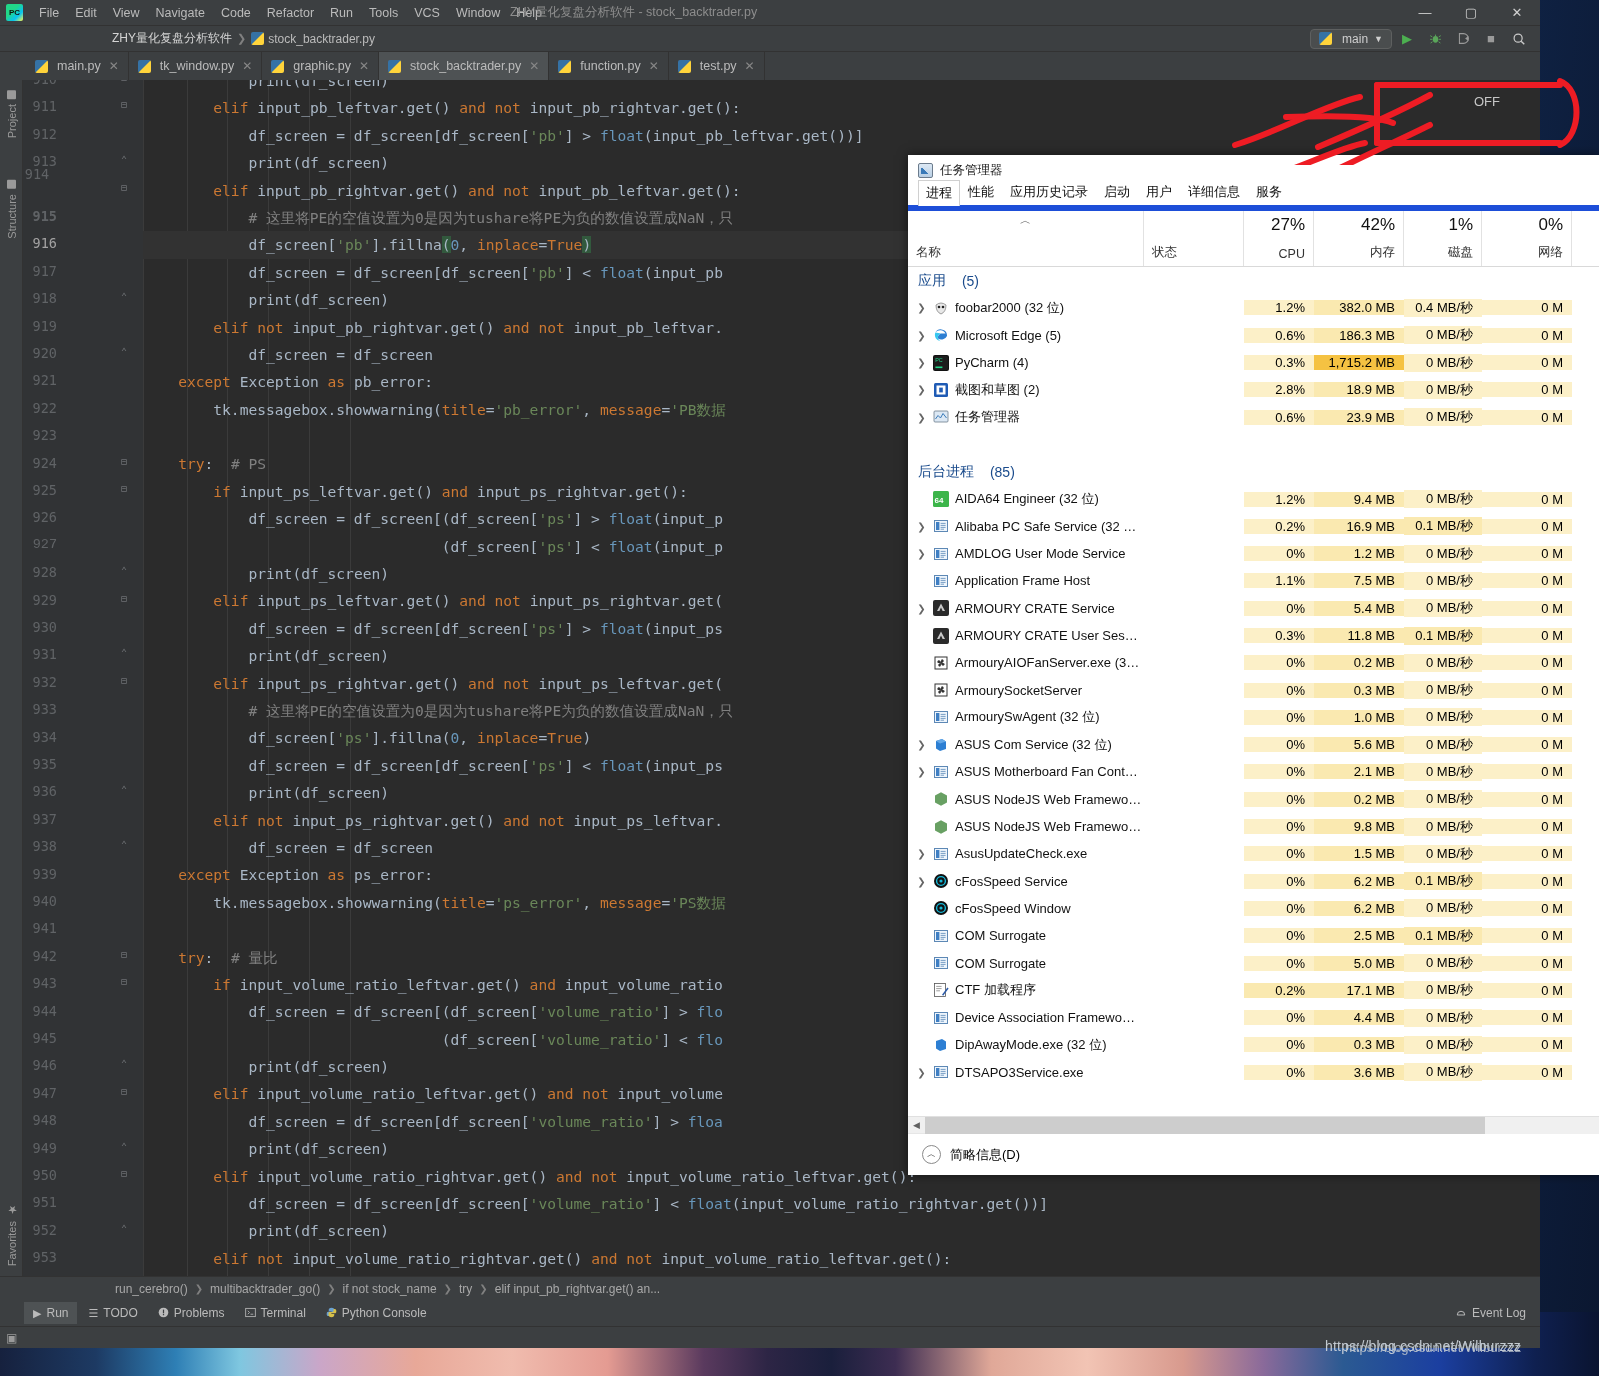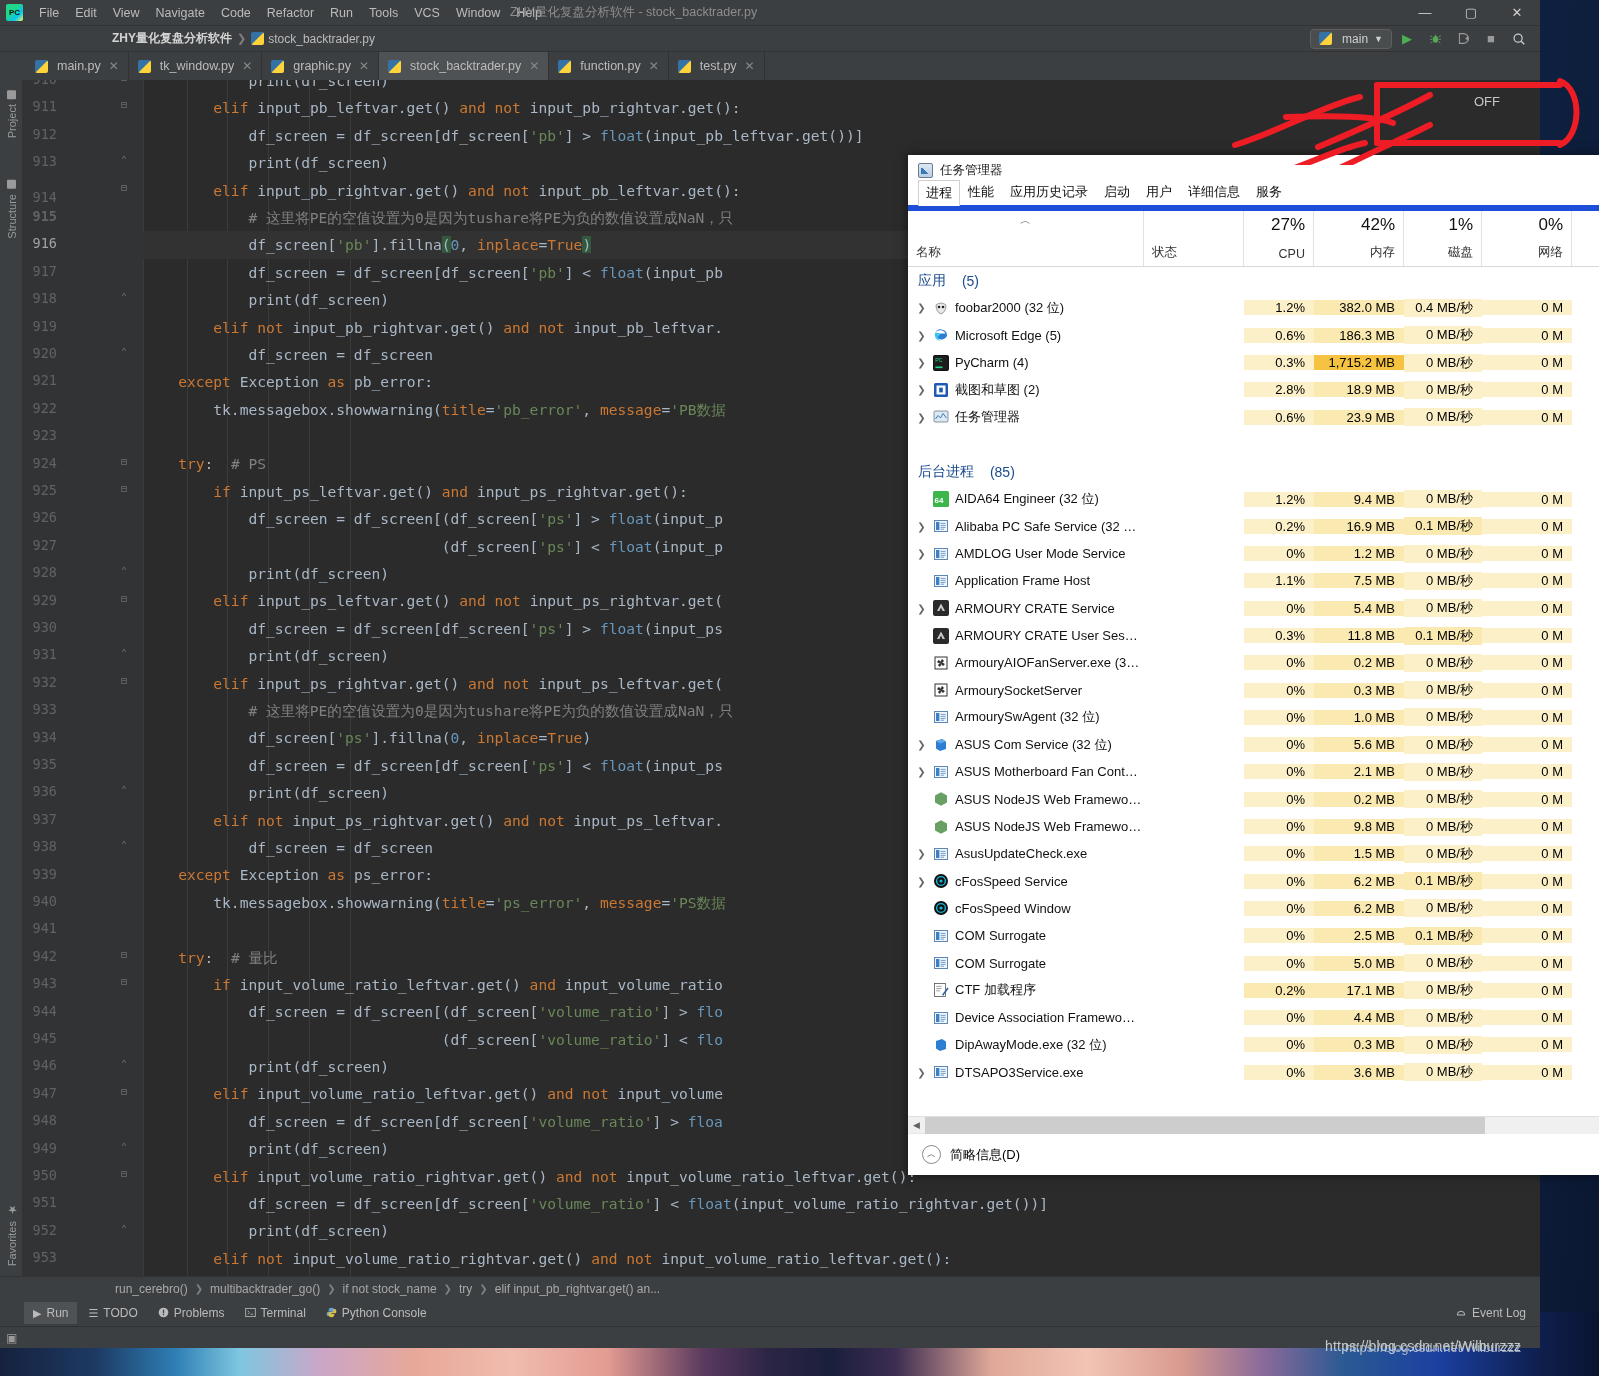--- a/index.html
+++ b/index.html
@@ -61,21 +61,21 @@
     font-size:13px; color:#d0d0d0;
   }
 
   
   #navbar {
     height:26px; background:#3c3f41; display:flex; align-items:center;
     padding-left:112px; flex:0 0 26px; border-bottom:1px solid #323232;
     position:relative;
   }
   .crumb { font-size:12px; color:#bbbbbb; display:flex; align-items:center; }
-  .crumb.bold { font-weight:bold; color:#d4d4d4; }
+  .crumb.bold { font-weight:normal; color:#d4d4d4; }
   .crumb-sep { margin:0 5px; color:#808080; font-size:11px;}
   .py-ico {
     width:13px;height:13px;margin-right:4px;border-radius:2px;
     background:linear-gradient(135deg,#3572A5 0%,#3572A5 49%,#FFD43B 51%,#FFD43B 100%);
     flex:0 0 auto;
   }
   #nav-right { margin-left:auto; display:flex; align-items:center; padding-right:8px; gap:2px; }
   #run-config {
     display:flex;align-items:center;gap:6px;border:1px solid #5e6060;border-radius:4px;
     padding:2px 8px;font-size:12px;color:#cfcfcf;background:#4a4d4e;
@@ -364,34 +364,34 @@
         <span style="font-size:11px;color:#9a9a9a;">★</span>
       </div>
     </div>
 
     <div id="editor">
       <div id="gutter">
           <div class="num" style="top: -9px;">910</div>
           <div class="num" style="top: 18.4px;">911</div>
           <div class="num" style="top: 45.8px;">912</div>
           <div class="num" style="top: 73.2px;">913</div>
-          <div class="num" style="top: 109px;">914</div>
+          <div class="num" style="top: 86px; text-align: center;">914</div>
           <div class="num" style="top: 128px; font-weight: bold;">915</div>
           <div class="num cur" style="top: 155.4px;">916</div>
           <div class="num" style="top: 182.8px;">917</div>
           <div class="num" style="top: 210.2px;">918</div>
           <div class="num" style="top: 237.6px;">919</div>
           <div class="num" style="top: 265px;">920</div>
           <div class="num" style="top: 292.4px;">921</div>
           <div class="num" style="top: 319.8px;">922</div>
           <div class="num" style="top: 347.2px;">923</div>
           <div class="num" style="top: 374.6px;">924</div>
           <div class="num" style="top: 402px;">925</div>
           <div class="num" style="top: 429.4px;">926</div>
-          <div class="num" style="top: 456.8px;">927</div>
+          <div class="num" style="top: 456.8px; font-family: Liberation Mono, monospace;">927</div>
           <div class="num" style="top: 484.2px;">928</div>
           <div class="num" style="top: 511.6px;">929</div>
           <div class="num" style="top: 539px;">930</div>
           <div class="num" style="top: 566.4px;">931</div>
           <div class="num" style="top: 593.8px;">932</div>
           <div class="num" style="top: 621.2px;">933</div>
           <div class="num" style="top: 648.6px;">934</div>
           <div class="num" style="top: 676px;">935</div>
           <div class="num" style="top: 703.4px;">936</div>
           <div class="num" style="top: 730.8px;">937</div>

